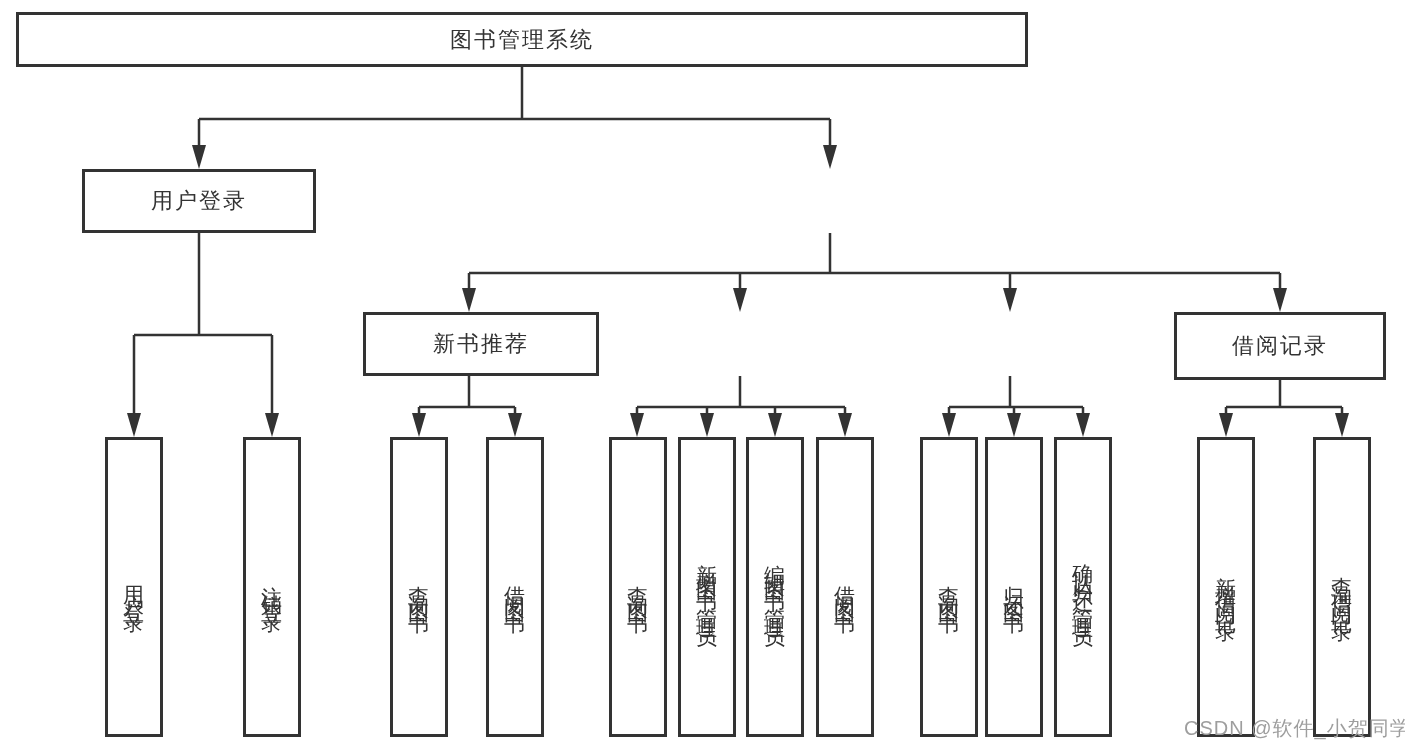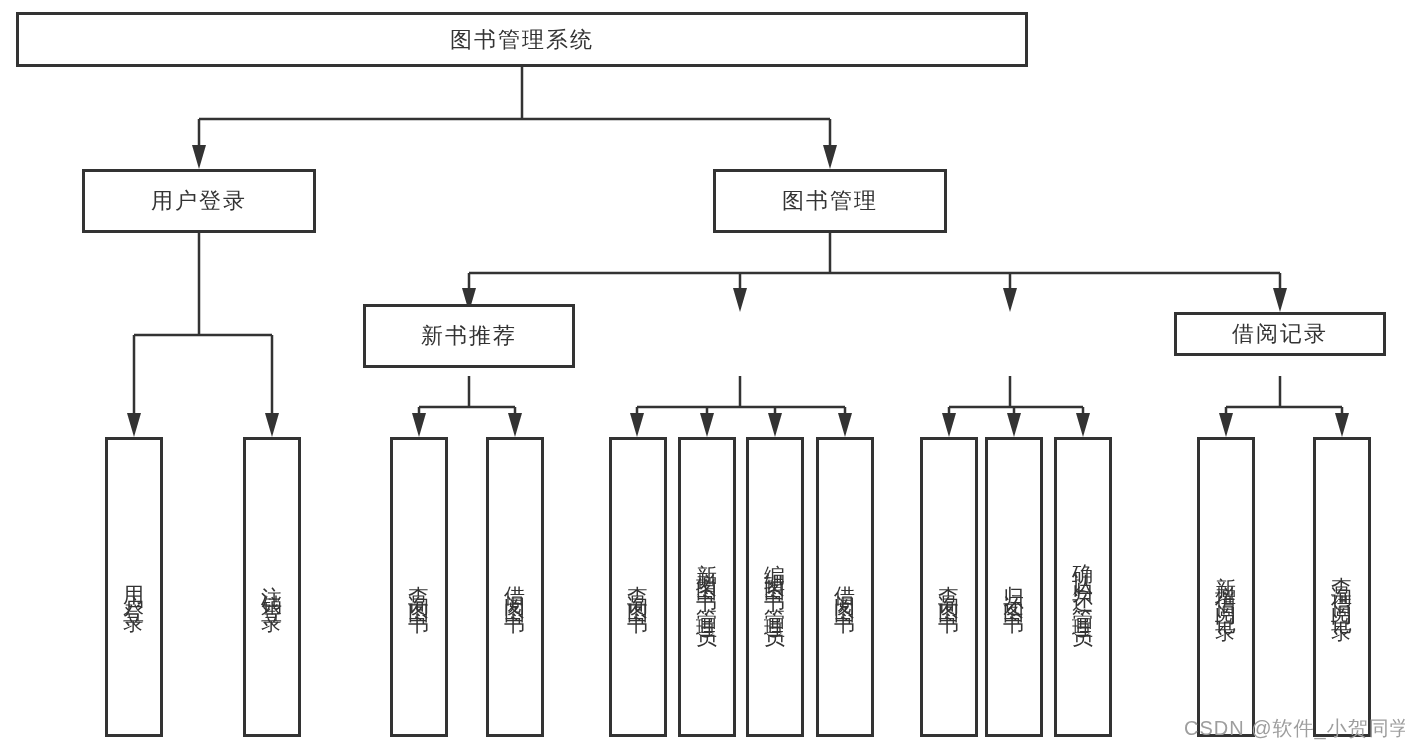--- a/index.html
+++ b/index.html
@@ -69,28 +69,25 @@
     </g>
   </svg>
 
   <div class="box hbox" style="left:16px;top:12px;width:1012px;height:55px">
     <span>图书管理系统</span>
   </div>
 
   <div class="box hbox" style="left:82px;top:169px;width:234px;height:64px">
     <span>用户登录</span>
   </div>
-  <div class="box hbox" style="left:713px;top:169px;width:234px;height:64px">
-    <span>图书管理</span>
-  </div>
 
-  <div class="box hbox" style="left:363px;top:304px;width:212px;height:64px">
+  <div class="box hbox" style="left:363px;top:312px;width:236px;height:64px">
     <span>新书推荐</span>
   </div>
-  <div class="box hbox" style="left:1174px;top:312px;width:212px;height:44px">
+  <div class="box hbox" style="left:1174px;top:312px;width:212px;height:68px">
     <span>借阅记录</span>
   </div>
 
   <div class="box leaf" style="left:105px">
     <span class="vtext">用户登录</span>
   </div>
   <div class="box leaf" style="left:243px">
     <span class="vtext">注销登录</span>
   </div>
   <div class="box leaf" style="left:390px">

